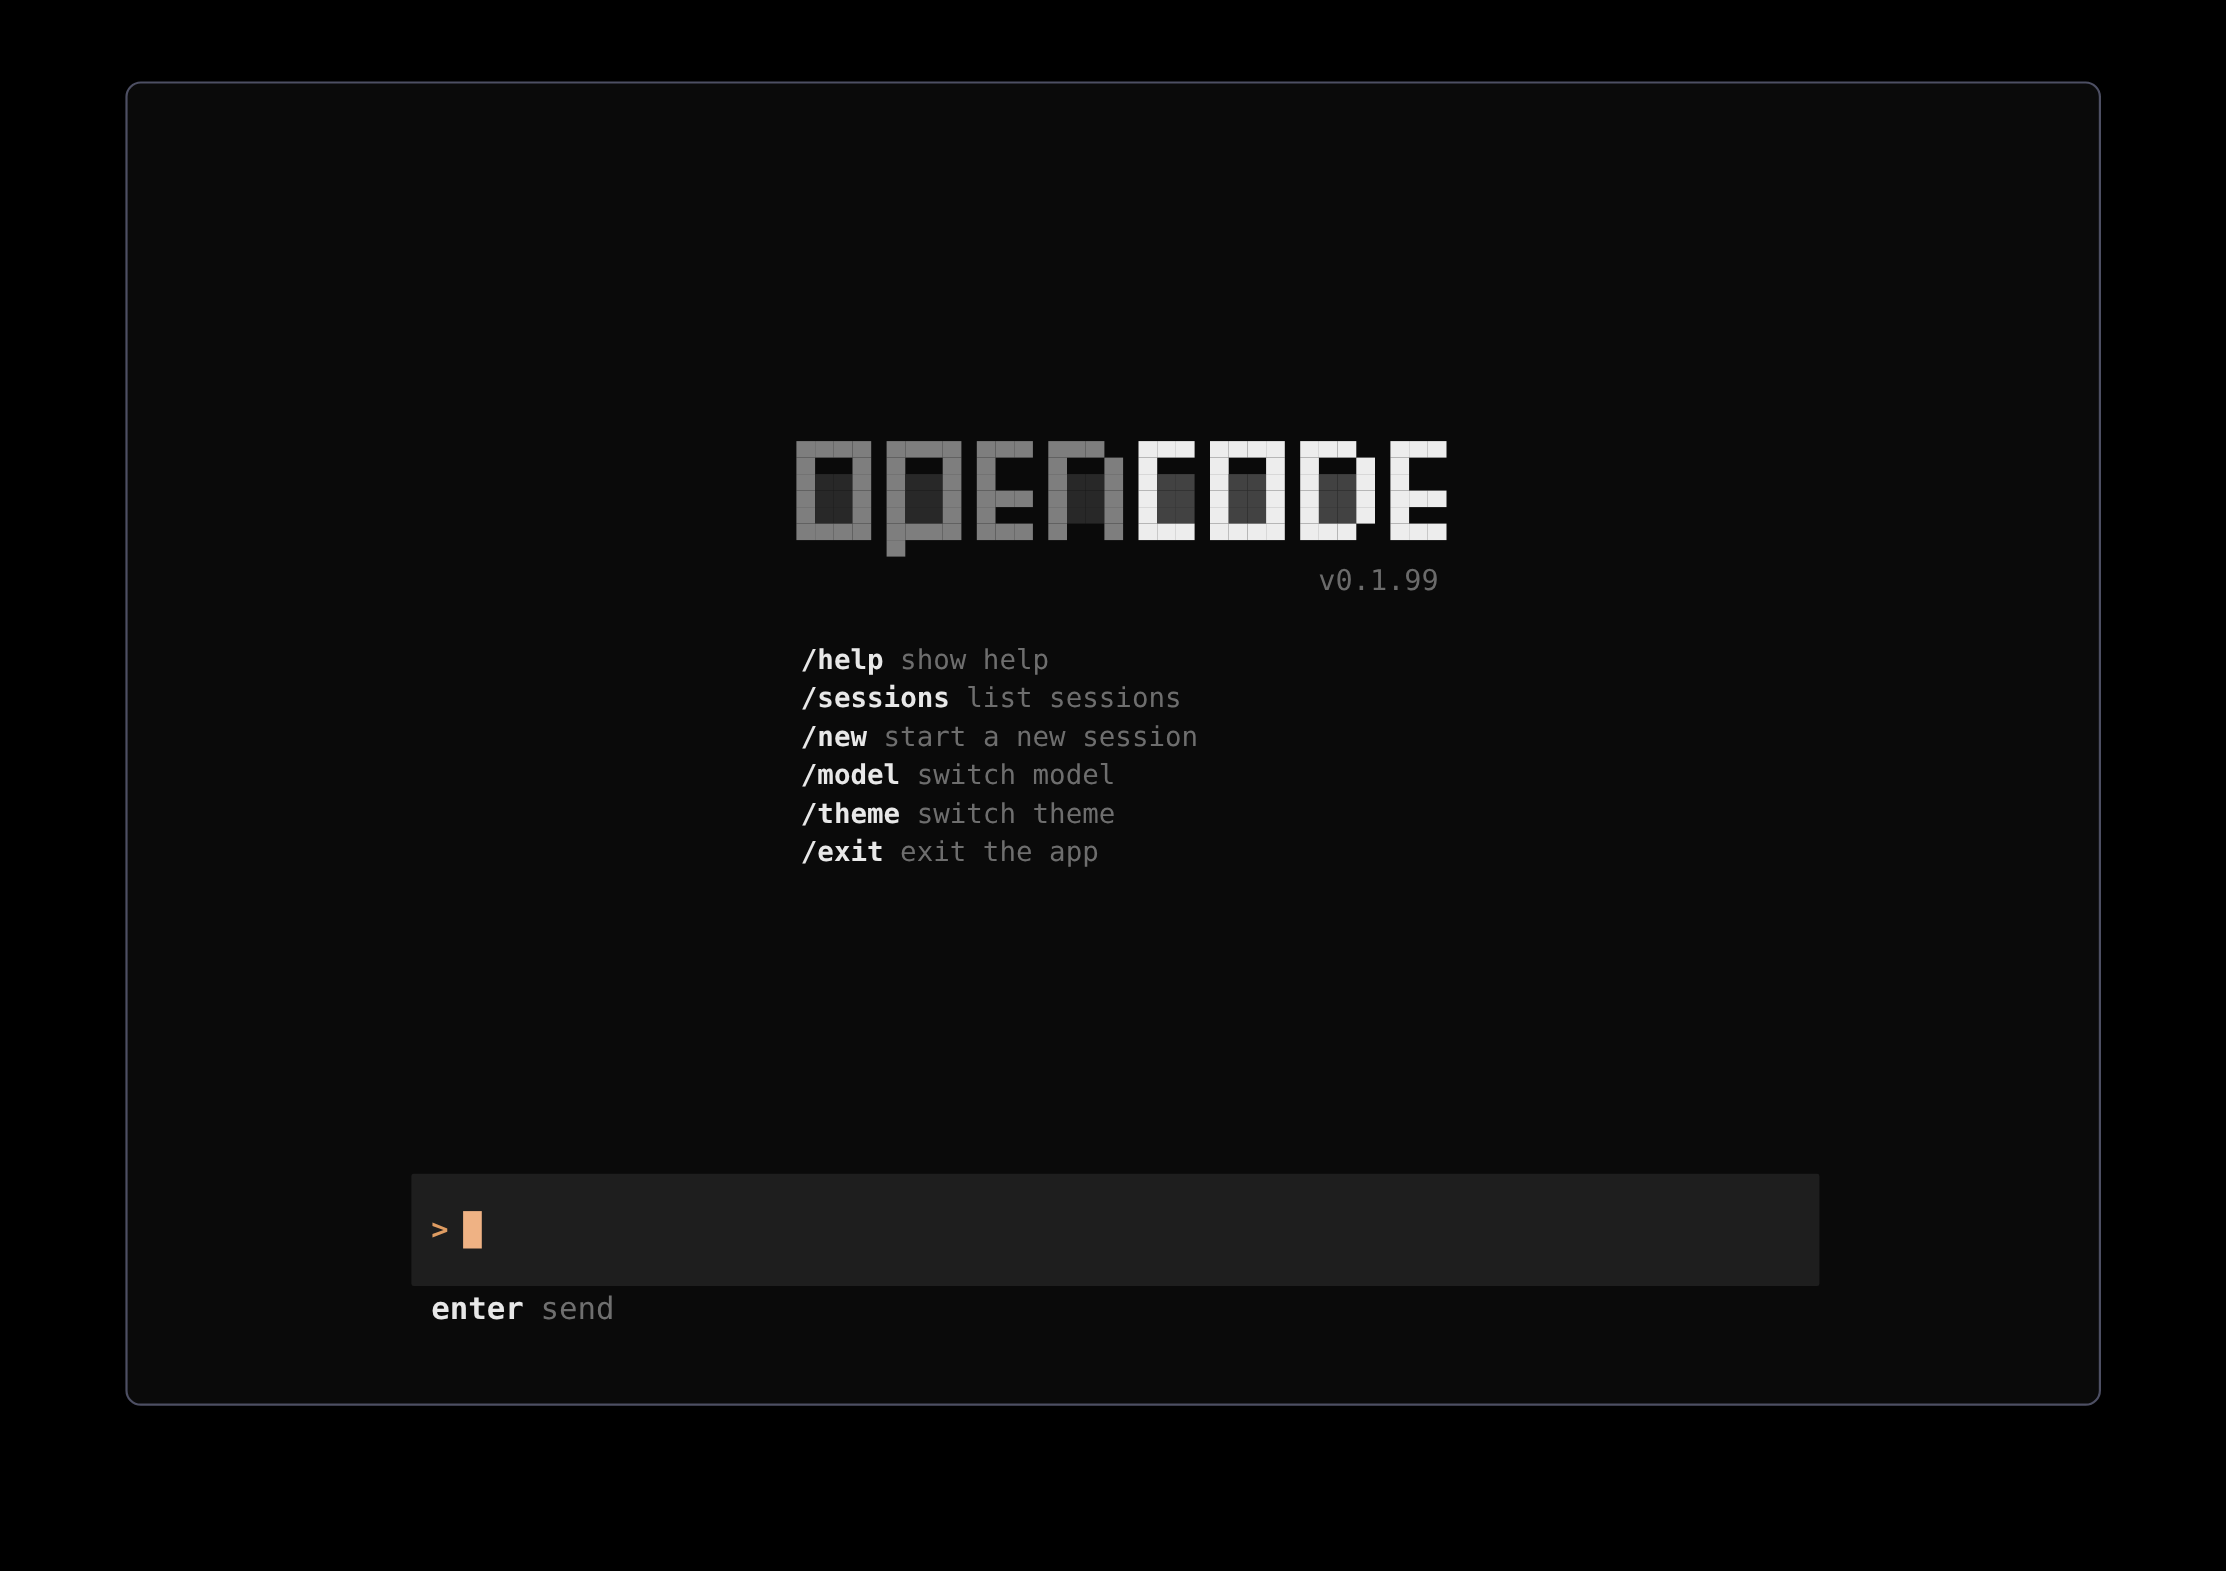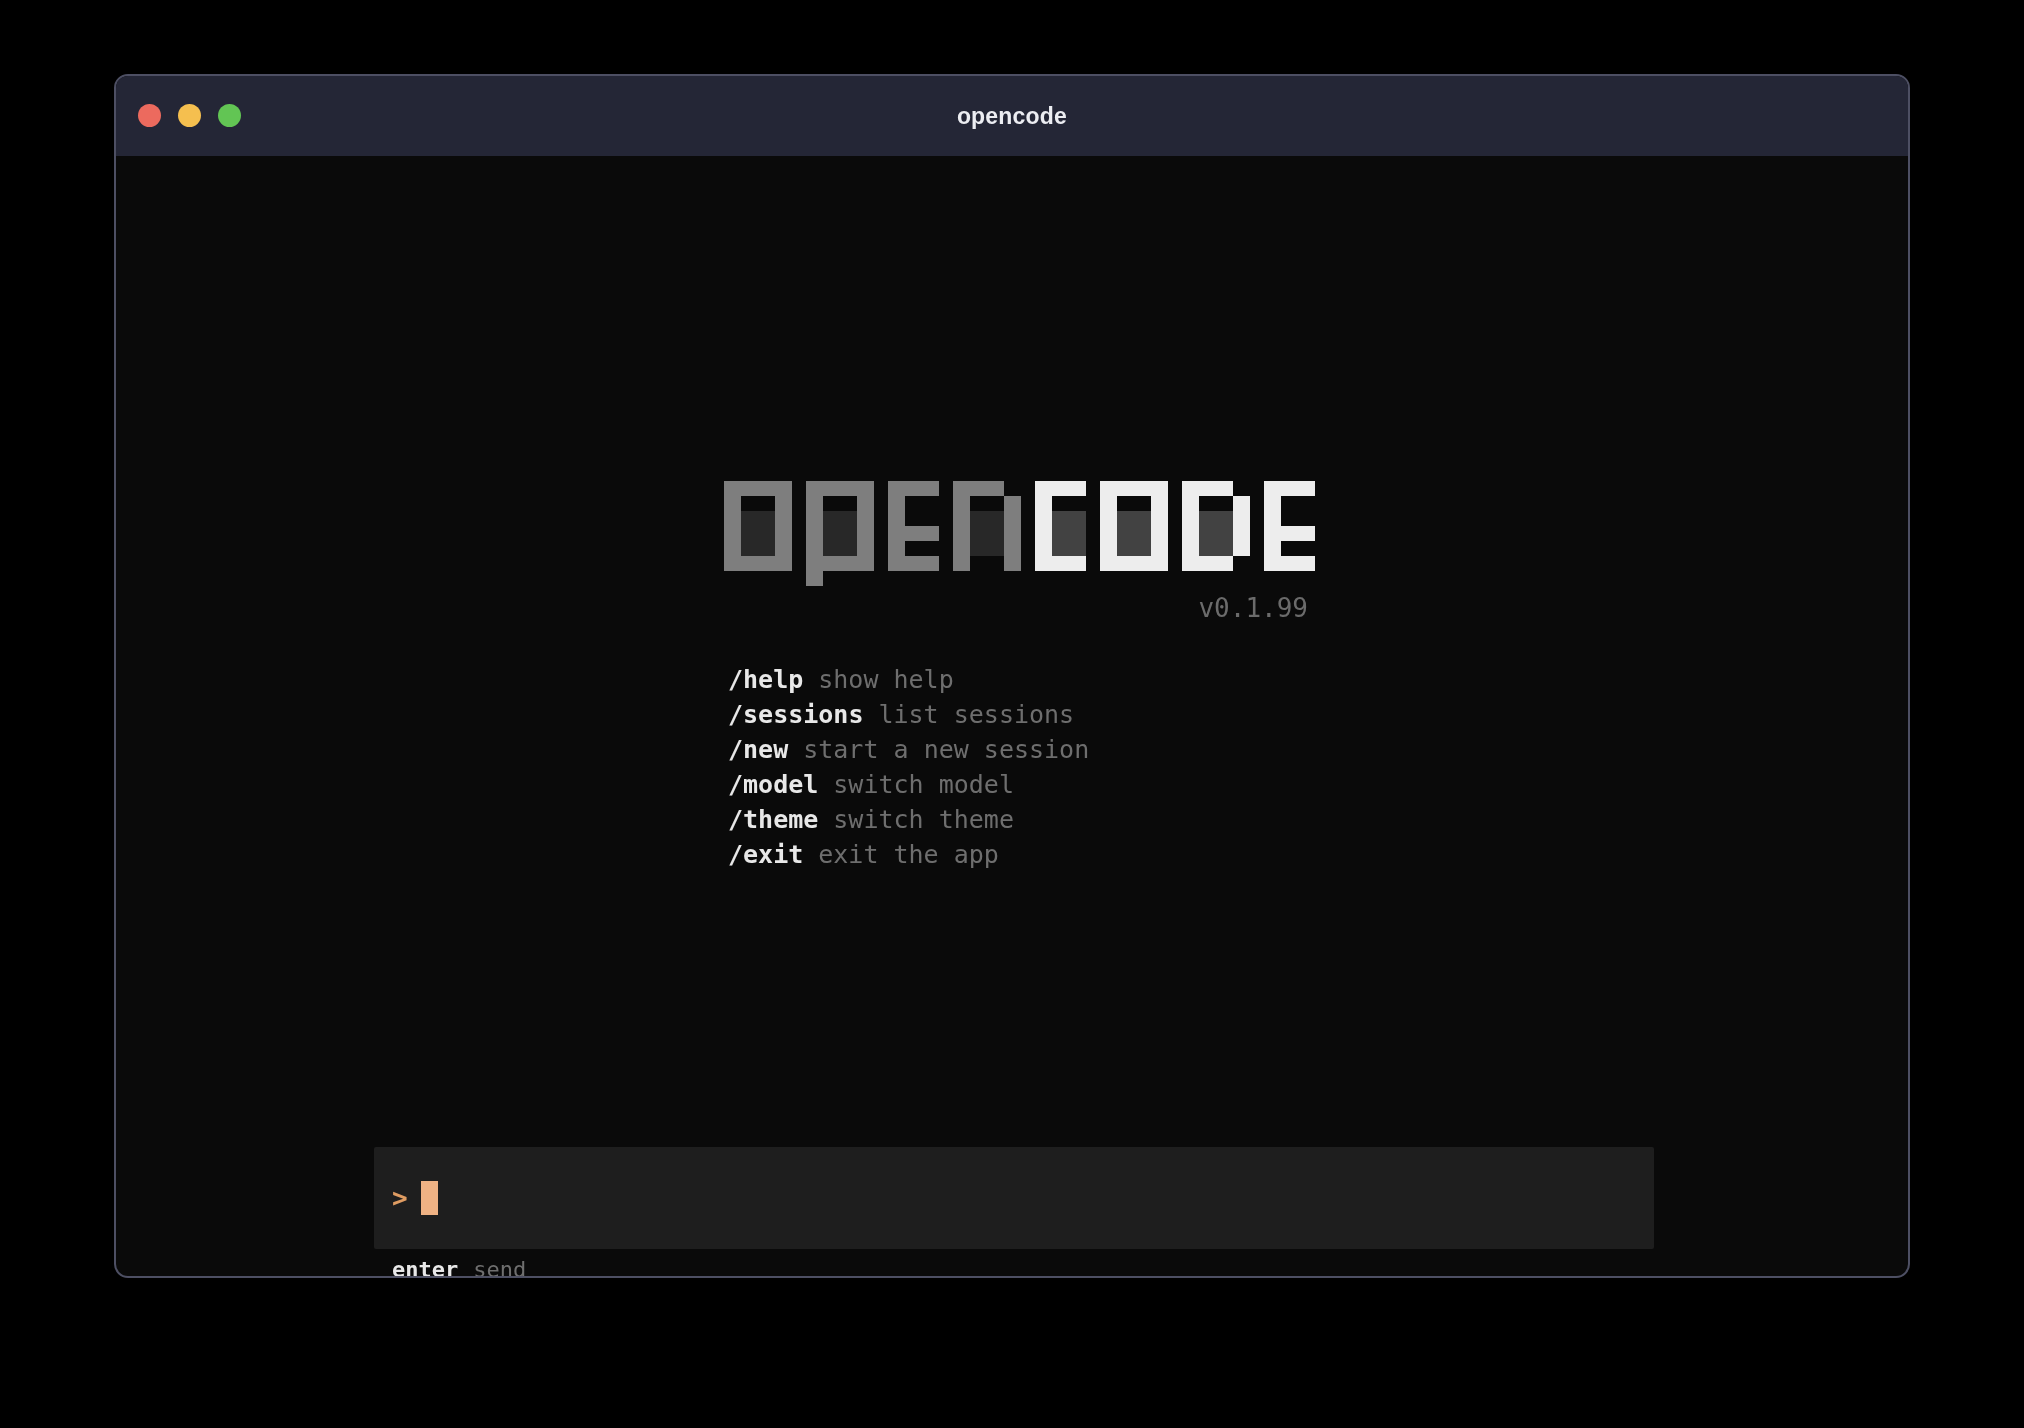--- a/index.html
+++ b/index.html
@@ -106,42 +106,34 @@
     margin-left: 13px;
   }
 
   .statusbar {
     position: absolute;
     left: 258px; top: 1098px;
     width: 1280px;
     box-sizing: border-box;
     display: flex;
     justify-content: space-between;
-    font-size: 22px;
+    font-size: 28px;
     line-height: 32px;
     padding: 0 14px 0 18px;
   }
   .statusbar .key      { color: #e8e8e8; font-weight: 700; }
   .statusbar .act      { color: #6f6f6f; margin-left: 15px; }
   .statusbar .provider { color: #8b8b8b; }
   .statusbar .model    { color: #e9e9e9; margin-left: 15px; }
 </style>
 </head>
 <body>
 
 <div class="window">
 
-  <div class="titlebar">
-    <div class="traffic-lights">
-      <span class="tl" style="background: rgb(236, 106, 94);"></span>
-      <span class="tl" style="background: rgb(245, 191, 79);"></span>
-      <span class="tl" style="background: rgb(98, 197, 84);"></span>
-    </div>
-    <div class="window-title">opencode</div>
-  </div>
 
   <div class="content">
 
     <div class="logo" id="logo">
         <div class="glyph" style="grid-template-columns: repeat(4, 17px); grid-auto-rows: 15px;">
           <i style="background: rgb(126, 126, 126);"></i>
           <i style="background: rgb(126, 126, 126);"></i>
           <i style="background: rgb(126, 126, 126);"></i>
           <i style="background: rgb(126, 126, 126);"></i>
           <i style="background: rgb(126, 126, 126);"></i>

